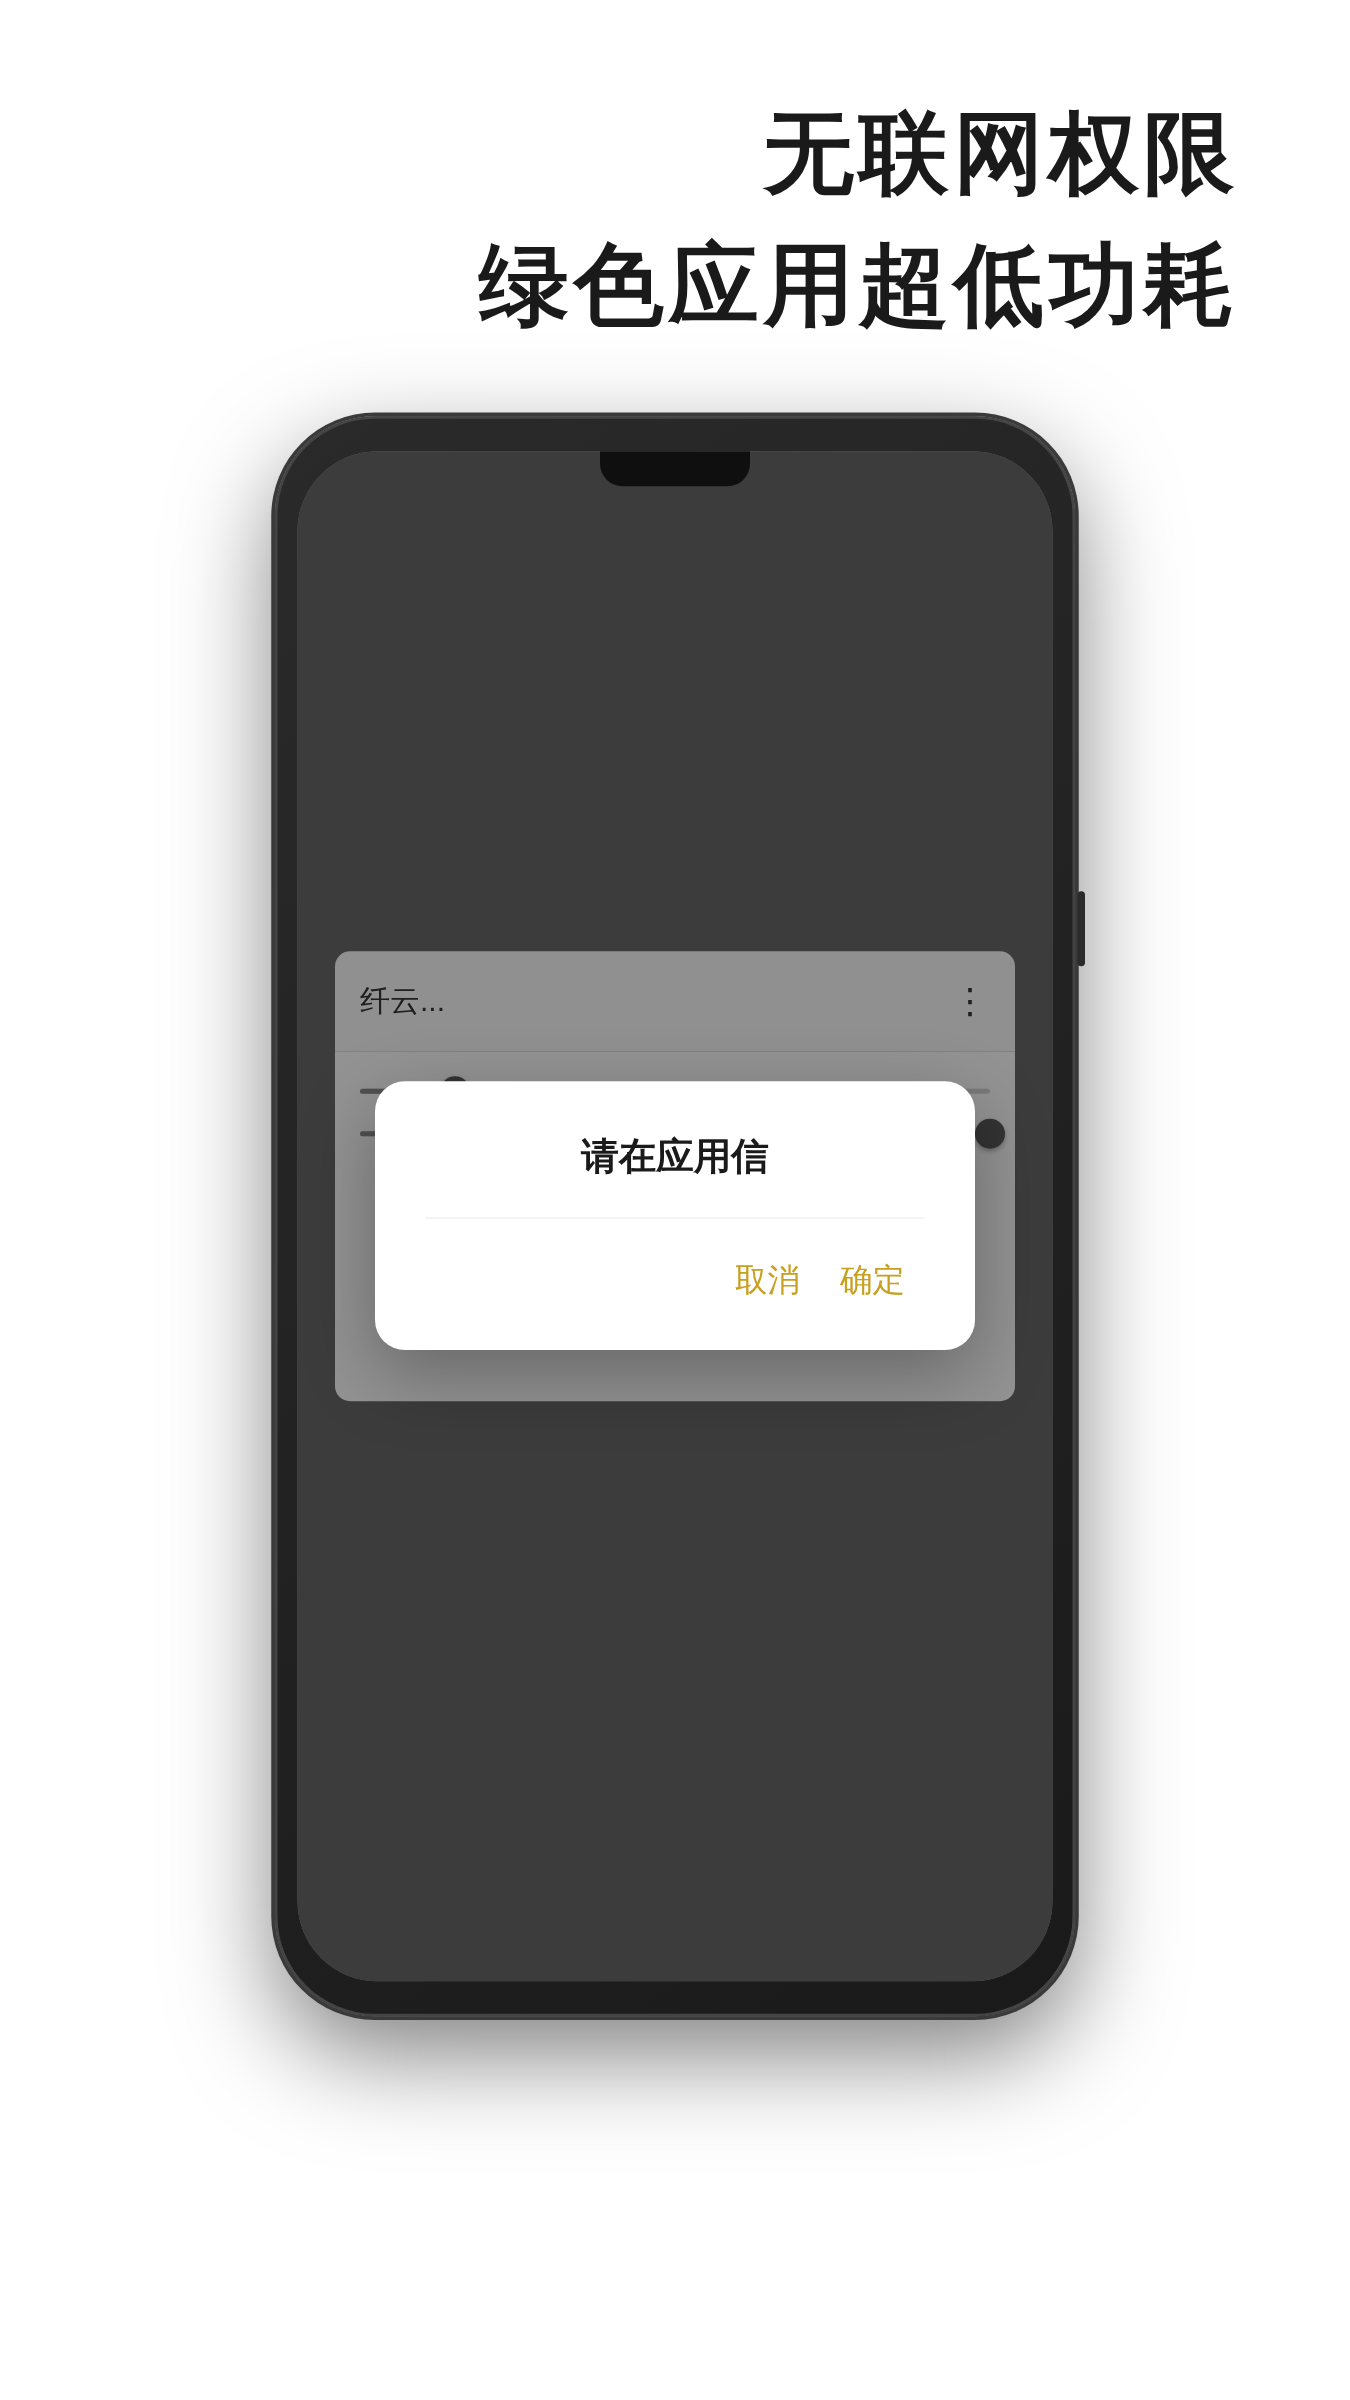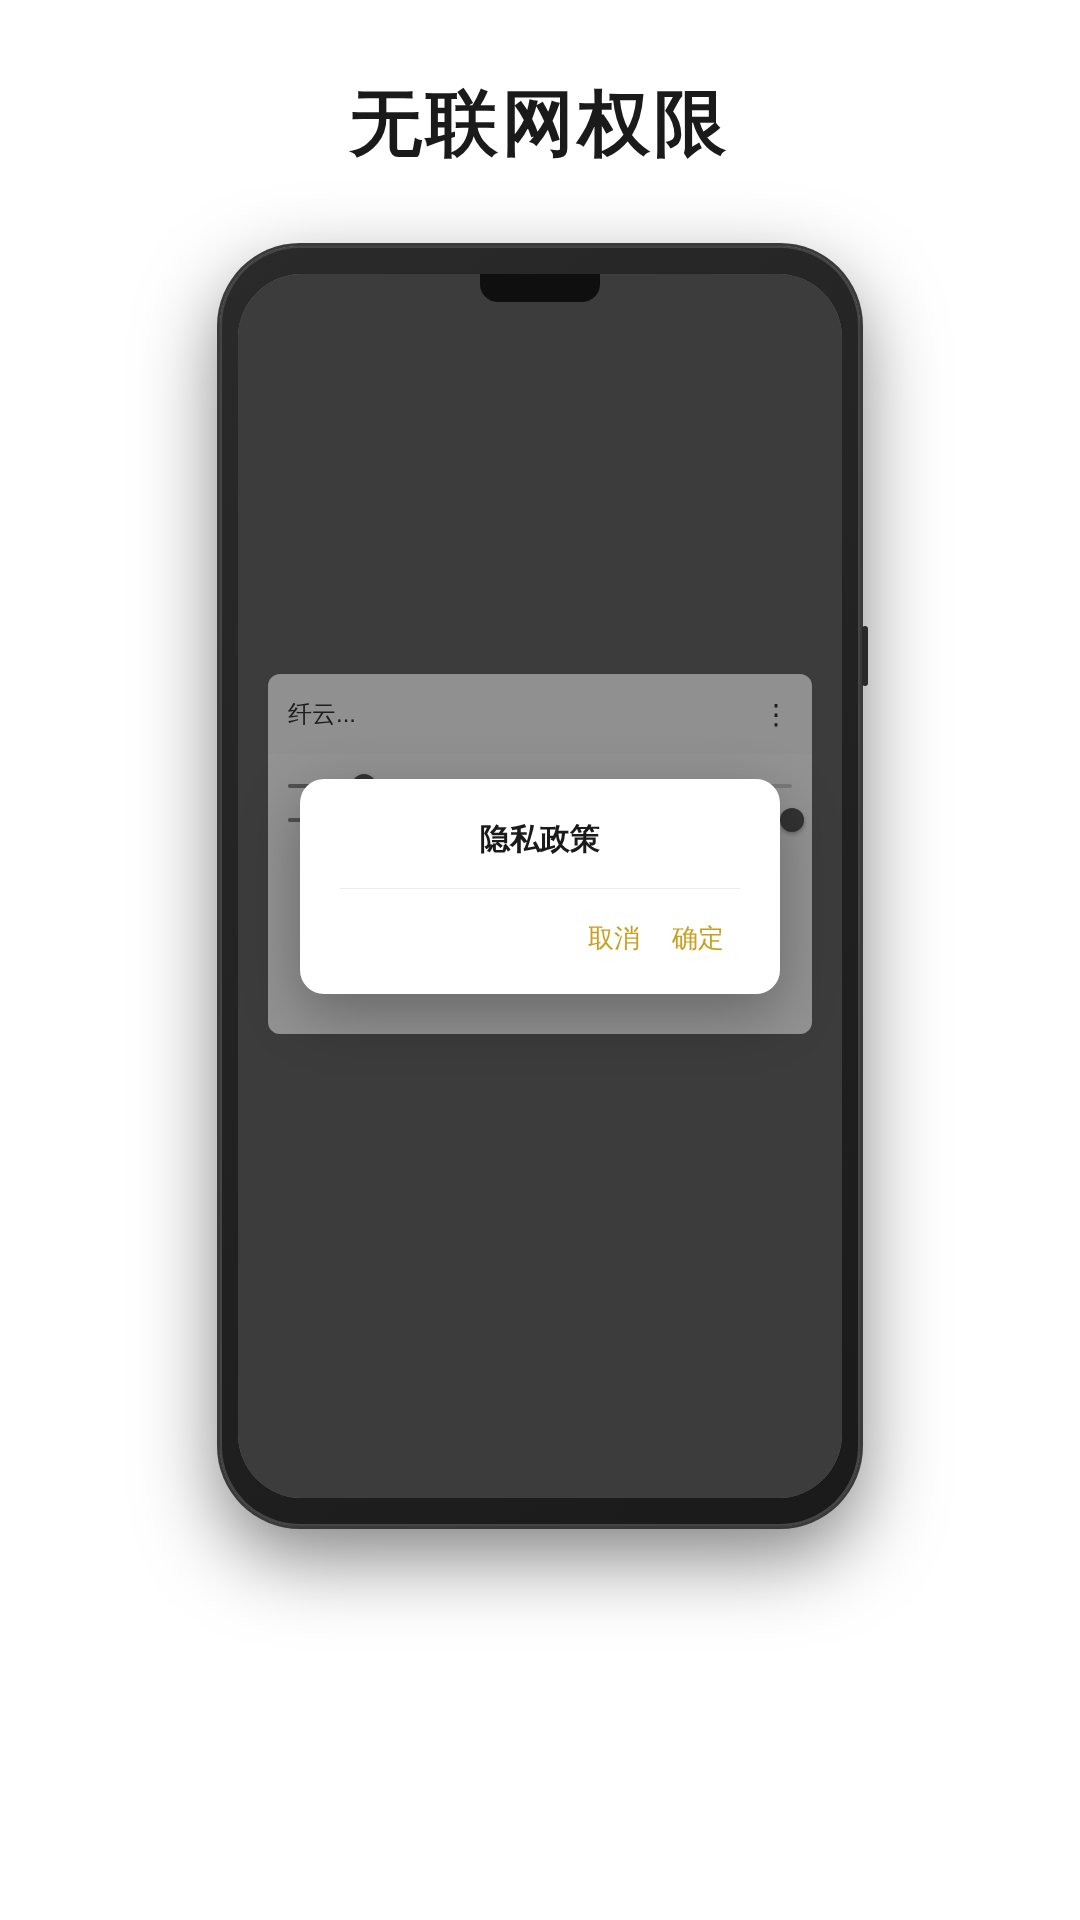--- a/index.html
+++ b/index.html
@@ -10,22 +10,22 @@
       background: #ffffff;
       font-family: -apple-system, 'PingFang SC', 'Helvetica Neue', sans-serif;
       overflow: hidden;
       display: flex;
       flex-direction: column;
       align-items: center;
     }
 
     .headline-area {
       width: 100%;
-      padding: 80px 60px 40px;
-      text-align: center;
+      padding: 80px 89px 40px;
+      text-align: right;
     }
 
     .headline-line1 {
       font-size: 72px;
       font-weight: 600;
       color: #1a1a1a;
       letter-spacing: 4px;
       line-height: 1.2;
       margin-bottom: 20px;
     }
@@ -241,20 +241,21 @@
       border: none;
       cursor: pointer;
       padding: 8px 16px;
     }
   </style>
 </head>
 <body>
 
 <div class="headline-area">
   <div class="headline-line1">无联网权限</div>
+  <div class="headline-line2">绿色应用超低功耗</div>
 </div>
 
 <div class="phone-wrapper">
 
   <div class="phone-shell">
 
     <div class="side-button-right"></div>
 
     <div class="phone-screen">
       <div class="screen-content">
@@ -278,21 +279,21 @@
               <div class="slider-fill" style="width: 80%;"></div>
               <div class="slider-thumb" style="right: -12px;"></div>
             </div>
           </div>
         </div>
 
         <div class="dialog-overlay">
 
           <div class="dialog-box">
 
-            <div class="dialog-title">隐私政策</div>
+            <div class="dialog-title">请在应用信</div>
 
 
             <div class="dialog-buttons">
               <button class="dialog-btn">取消</button>
               <button class="dialog-btn">确定</button>
             </div>
 
           </div>
         </div>
 

